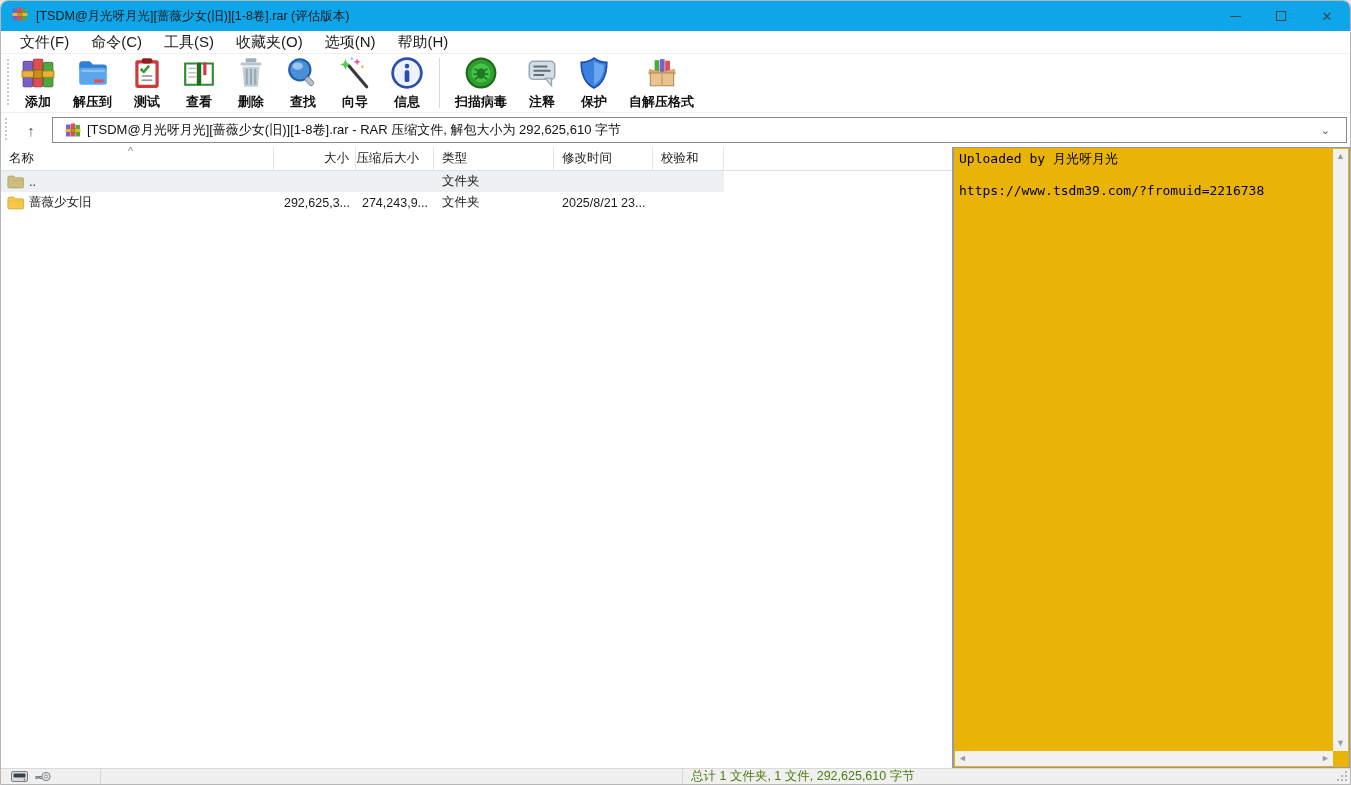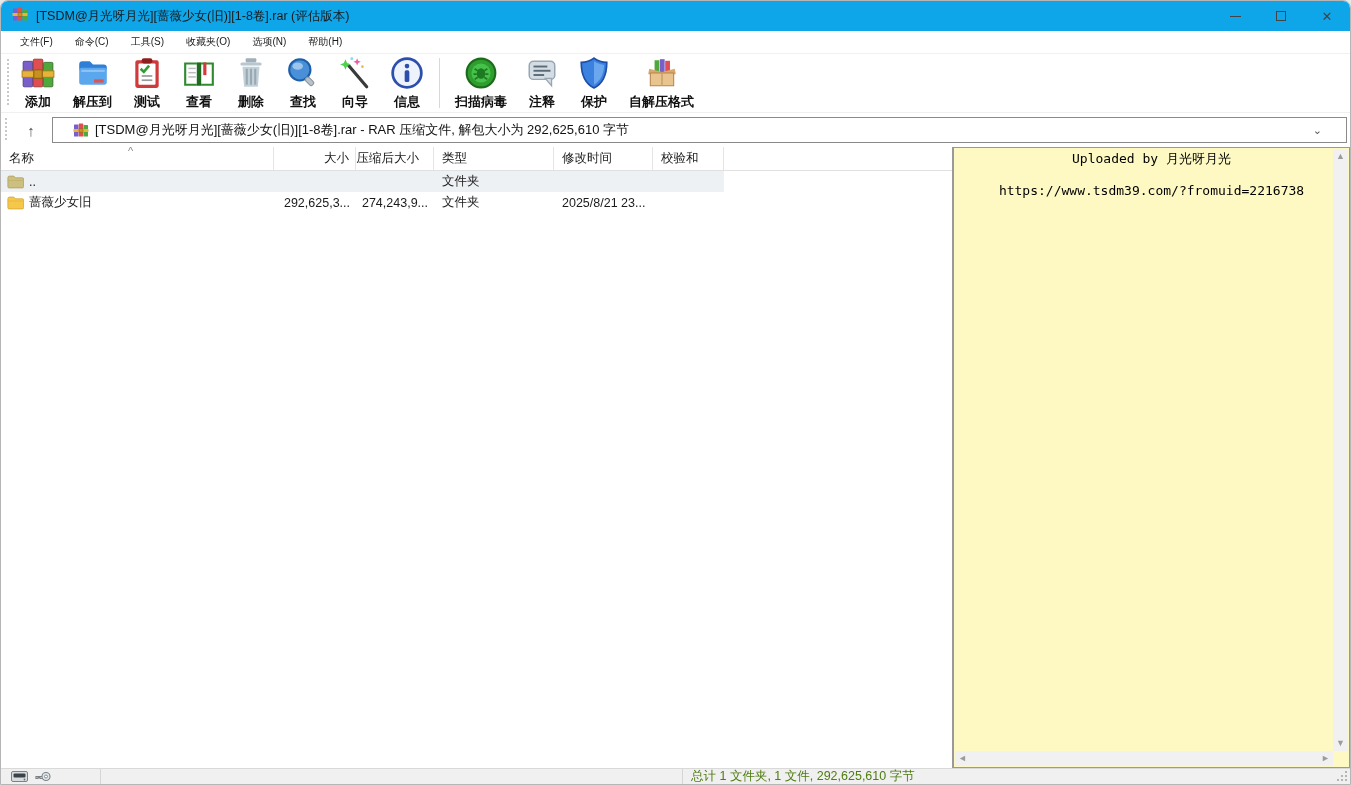--- a/index.html
+++ b/index.html
@@ -15,41 +15,41 @@
   .titlebar .title { font-size:12.5px; color:#1a1a1a; white-space:nowrap; }
   .win-controls { margin-left:auto; display:flex; height:30px; }
   .win-btn { width:46px; height:30px; display:flex; align-items:center; justify-content:center; color:#444; }
   .glyph-min { width:11px; height:1px; background:#444; display:block; }
   .glyph-max { width:10px; height:10px; border:1px solid #444; display:block; }
   .glyph-close { font-size:13px; line-height:1; color:#444; }
 
   
   .menubar { height:23px; display:flex; align-items:center; padding-left:8px;
     background:#fff; border-bottom:1px solid #f0f0f0; flex:none; }
-  .menu-item { font-size:10px; color:#1a1a1a; padding:3px 11px; white-space:nowrap; }
+  .menu-item { font-size:15px; color:#1a1a1a; padding:3px 11px; white-space:nowrap; }
 
   
   .toolbar { height:59px; background:#fff; display:flex; align-items:center;
     padding-left:2px; border-bottom:1px solid #f0f0f0; flex:none;font-weight:bold; }
   .grip { width:3px; height:48px; margin:0 3px;
     background-image:repeating-linear-gradient(#c9c9c9 0 2px, transparent 2px 4px);
     background-size:2px 100%; background-repeat:no-repeat; background-position:center; }
   .tb-btn { display:flex; flex-direction:column; align-items:center; justify-content:center;
     padding:2px 9px; height:56px; }
   .tb-btn svg { width:34px; height:34px; display:block; }
   .tb-label { font-size:13px; color:#111; margin-top:3px; white-space:nowrap; }
   .tb-sep { width:1px; height:50px; background:#d8d8d8; margin:0 6px; }
 
   
   .addressbar { height:34px; display:flex; align-items:center; background:#fff; flex:none;
     padding-right:3px; }
   .up-btn { width:26px; height:26px; display:flex; align-items:center; justify-content:center;
     color:#555; font-size:15px; margin-left:8px; }
   .combobox { flex:1; height:26px; border:1px solid #8a8a8a; background:#fff; margin-left:8px;
-    display:flex; align-items:center; padding:0 20px; }
+    display:flex; align-items:center; padding:0 12px; }
   .combobox .addr-text { font-size:13px; color:#111; margin-left:6px; white-space:nowrap;
     overflow:hidden; flex:1; }
   .combo-chevron { color:#555; font-size:11px; padding:0 4px; }
 
   
   .main { flex:1; display:flex; min-height:0; }
   .filelist { width:952px; flex:none; border-right:1px solid #9a9a9a; display:flex;
     flex-direction:column; background:#fff; }
   .fl-header { height:24px; display:flex; border-bottom:1px solid #e0e0e0; position:relative;
     flex:none; }
@@ -69,21 +69,21 @@
   .cell { white-space:nowrap; overflow:hidden; }
   .c-name { width:273px; padding-left:6px; display:flex; align-items:center; gap:5px; }
   .c-name svg { flex:none; }
   .c-size { width:82px; text-align:right; padding-right:6px; }
   .c-packed { width:78px; text-align:right; padding-right:6px; }
   .c-type { width:120px; padding-left:8px; }
   .c-mod { width:99px; padding-left:8px; }
   .c-sum { width:71px; padding-left:8px; }
 
   
-  .comment { flex:1; position:relative; border:1px solid #999; background:#fef9c3; overflow:hidden;text-align:center; }
+  .comment { flex:1; position:relative; border:1px solid #999; background:#eab308; overflow:hidden; }
   .comment-text { font-family:"DejaVu Sans Mono", monospace; font-size:13px; color:#000;
     white-space:pre; padding:3px 5px; line-height:16px; }
   .vscroll { position:absolute; top:1px; right:1px; bottom:16px; width:15px; background:#f1f1f1;
     display:flex; flex-direction:column; justify-content:space-between; align-items:center; }
   .hscroll { position:absolute; left:1px; right:16px; bottom:1px; height:15px; background:#f1f1f1;
     display:flex; justify-content:space-between; align-items:center; }
   .sc-arrow { color:#9b9b9b; font-size:9px; line-height:15px; padding:0 3px; }
 
   
   .statusbar { height:16px; background:#f0f0f0; border-top:1px solid #d9d9d9; display:flex;

